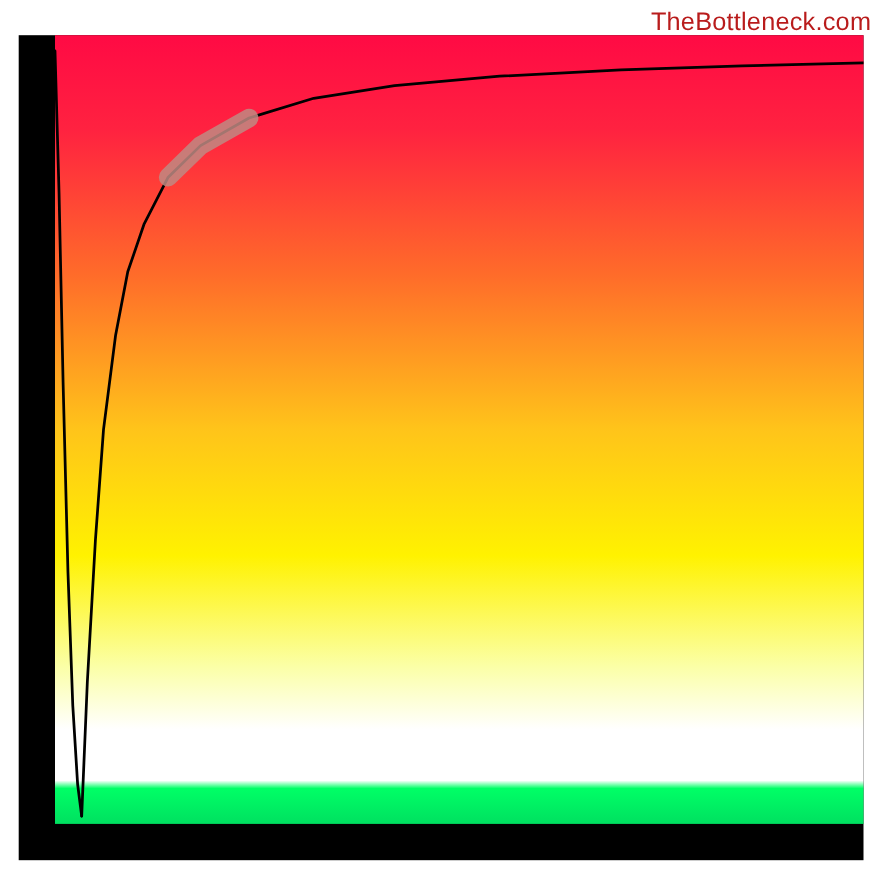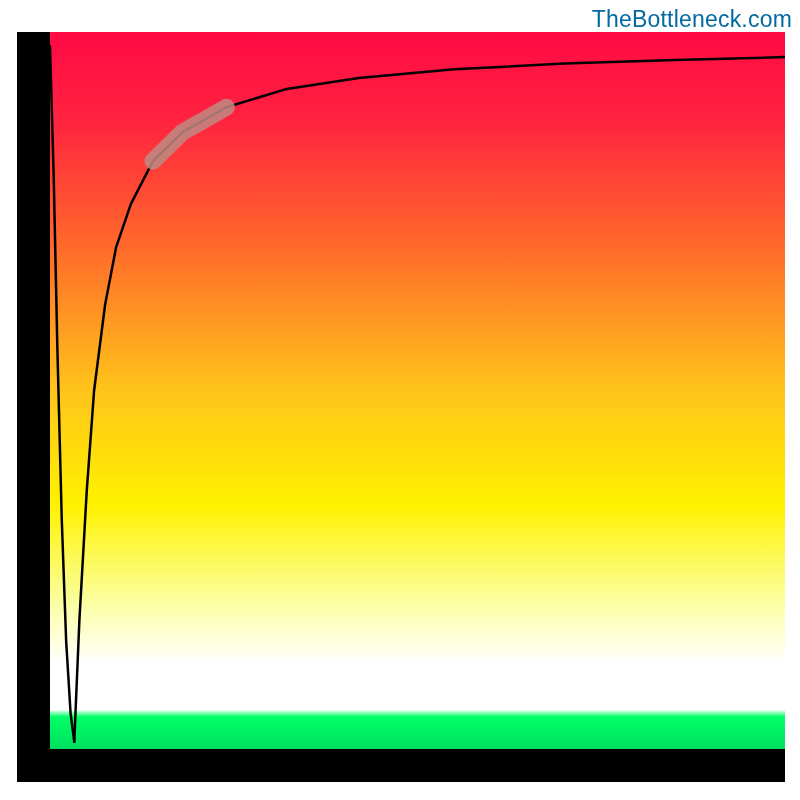--- a/index.html
+++ b/index.html
@@ -4,21 +4,21 @@
 <style>
   * { margin: 0; padding: 0; box-sizing: border-box; }
   html, body { width: 800px; height: 800px; overflow: hidden; background: #fff; }
   .chart-root { position: relative; width: 800px; height: 800px; }
   .watermark {
     position: absolute;
     top: 6px;
     right: 8px;
     font-family: Arial, Helvetica, sans-serif;
     font-size: 23px;
-    color: #0369a1;
+    color: #b91c1c;
     letter-spacing: 0.2px;
   }
   .plot-frame {
     position: absolute;
     left: 17px;
     top: 32px;
     width: 768px;
     height: 750px;
     background: #000;
   }

